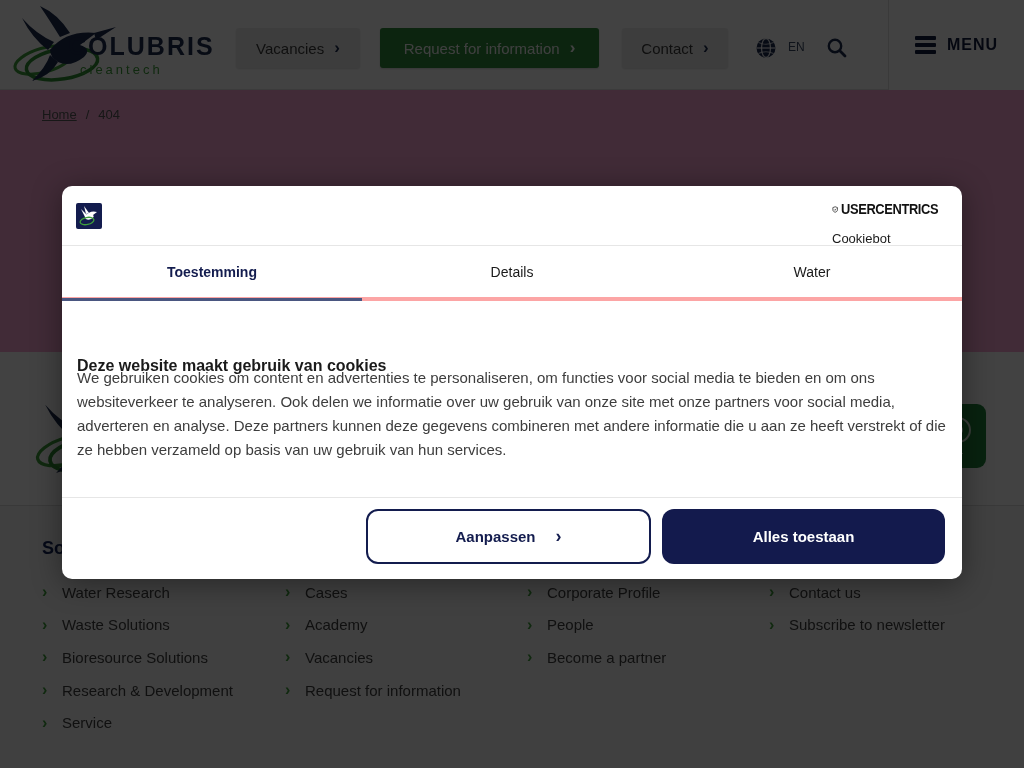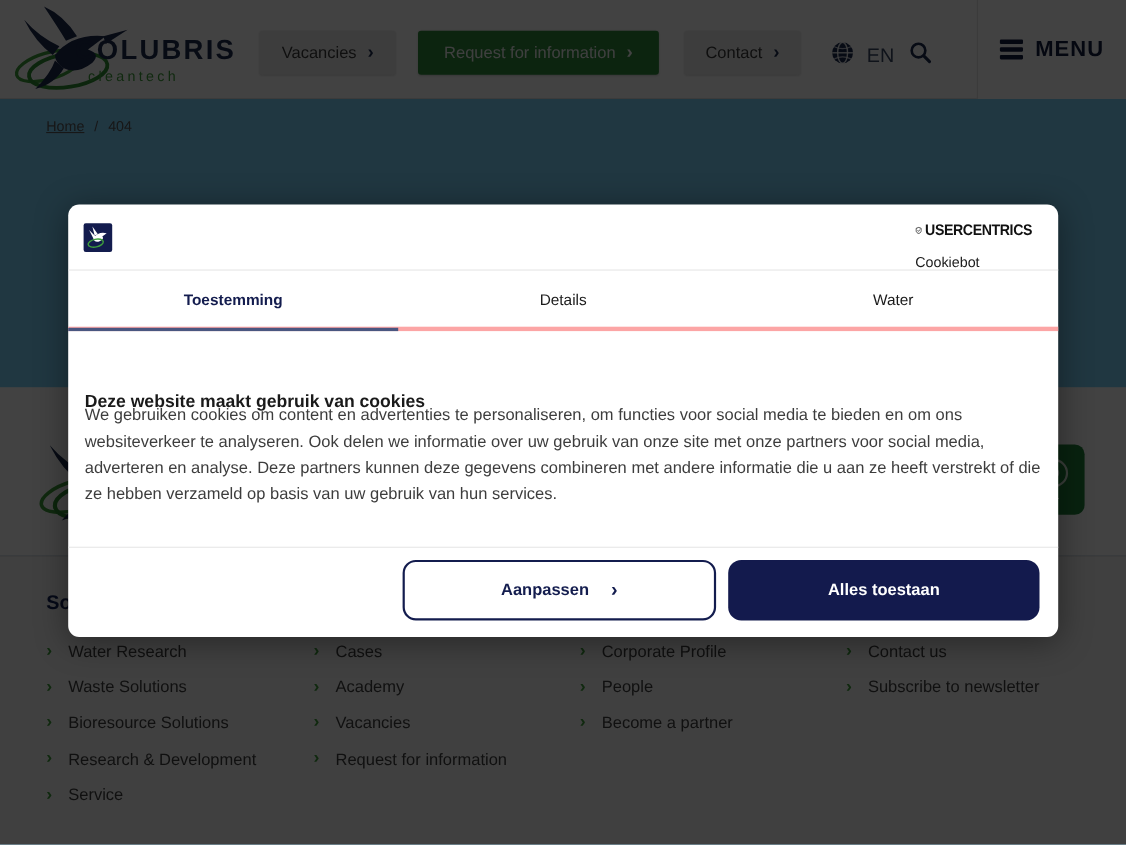--- a/index.html
+++ b/index.html
@@ -1,41 +1,41 @@
 <!DOCTYPE html>
 <html><head>
 <meta charset="utf-8">
 <style>
   * { margin:0; padding:0; box-sizing:border-box; }
   html,body { background:#222; }
   body { font-family:"Liberation Sans", sans-serif; }
-  #screen { position:relative; width:1024px; height:768px; overflow:hidden; background:#7dd3fc; margin:0 auto; }
+  #screen { position:relative; width:1024px; height:768px; overflow:hidden; background:#f9a8d4; margin:0 auto; }
 
   
   .header { position:absolute; left:0; top:0; width:1024px; height:90px; background:#fff; border-bottom:1px solid #e4e4e4; z-index:1; }
   .logo { position:absolute; left:8px; top:4px; width:180px; height:82px; }
   .logo svg { position:absolute; left:0; top:0; }
   .brand-name { position:absolute; left:60px; top:28px; font-size:25px; font-weight:700; letter-spacing:2px; color:#1c2b50; }
   .brand-tagline { position:absolute; left:72px; top:58px; font-size:13px; letter-spacing:3px; color:#3f9f3c; }
   .hbtn { position:absolute; top:28px; height:40px; border:none; border-radius:3px; font-family:"Liberation Sans",sans-serif; font-size:15px; display:flex; align-items:center; justify-content:center; gap:10px; cursor:pointer; }
   .hbtn .chev { font-weight:700; font-size:17px; line-height:1; position:relative; top:-1px; }
   .btn-gray { background:#ececec; color:#3c3c3c; box-shadow:0 1px 2px rgba(0,0,0,.12); }
   .btn-gray .chev { color:#1c2b50; }
   .btn-green { background:#2e8b3a; color:#f4f4f4; box-shadow:0 1px 2px rgba(0,0,0,.18); }
   .btn-green .chev { color:#fff; }
   .btn-vacancies { left:236px; width:124px; }
   .btn-rfi { left:380px; width:219px; }
   .btn-contact { left:622px; width:106px;justify-content:center; }
   .globe-wrap { position:absolute; left:755px; top:37px; width:22px; height:22px; cursor:pointer; }
-  .lang { position:absolute; left:788px; top:40px; font-size:18px; color:#3c4a66; cursor:pointer; }
+  .lang { position:absolute; left:788px; top:40px; font-size:12px; color:#3c4a66; cursor:pointer; }
   .search-wrap { position:absolute; left:826px; top:37px; width:22px; height:22px; cursor:pointer; }
   .menu-area { position:absolute; left:888px; top:0; width:136px; height:90px; background:#fdfdfd; border-left:1px solid #e0e0e0; display:flex; align-items:center; justify-content:center; gap:11px; cursor:pointer; }
   .hamburger { display:flex; flex-direction:column; gap:3px; }
   .hamburger span { width:21px; height:4px; background:#131c3e; border-radius:1px; }
-  .menu-label { font-size:20px; font-weight:700; letter-spacing:1px; color:#131c3e; }
+  .menu-label { font-size:16px; font-weight:700; letter-spacing:1px; color:#131c3e; }
 
   
   .breadcrumb { position:absolute; left:42px; top:107px; display:flex; gap:9px; font-size:13px; color:#585858; z-index:1; }
   .breadcrumb .bc-home { cursor:pointer;text-decoration:underline; }
 
   
   .footer-band { position:absolute; left:0; top:352px; width:1024px; height:153px; background:#ffffff; z-index:1; }
   .footer-logo { position:absolute; left:30px; top:36px; }
   .iso-badge { position:absolute; left:930px; top:52px; width:56px; height:64px; background:#22853b; border-radius:9px; display:flex; flex-direction:column; align-items:center; justify-content:center; gap:3px; }
   .iso-circle { width:26px; height:26px; border:2px solid rgba(255,255,255,.85); border-radius:50%; display:flex; align-items:center; justify-content:center; }

